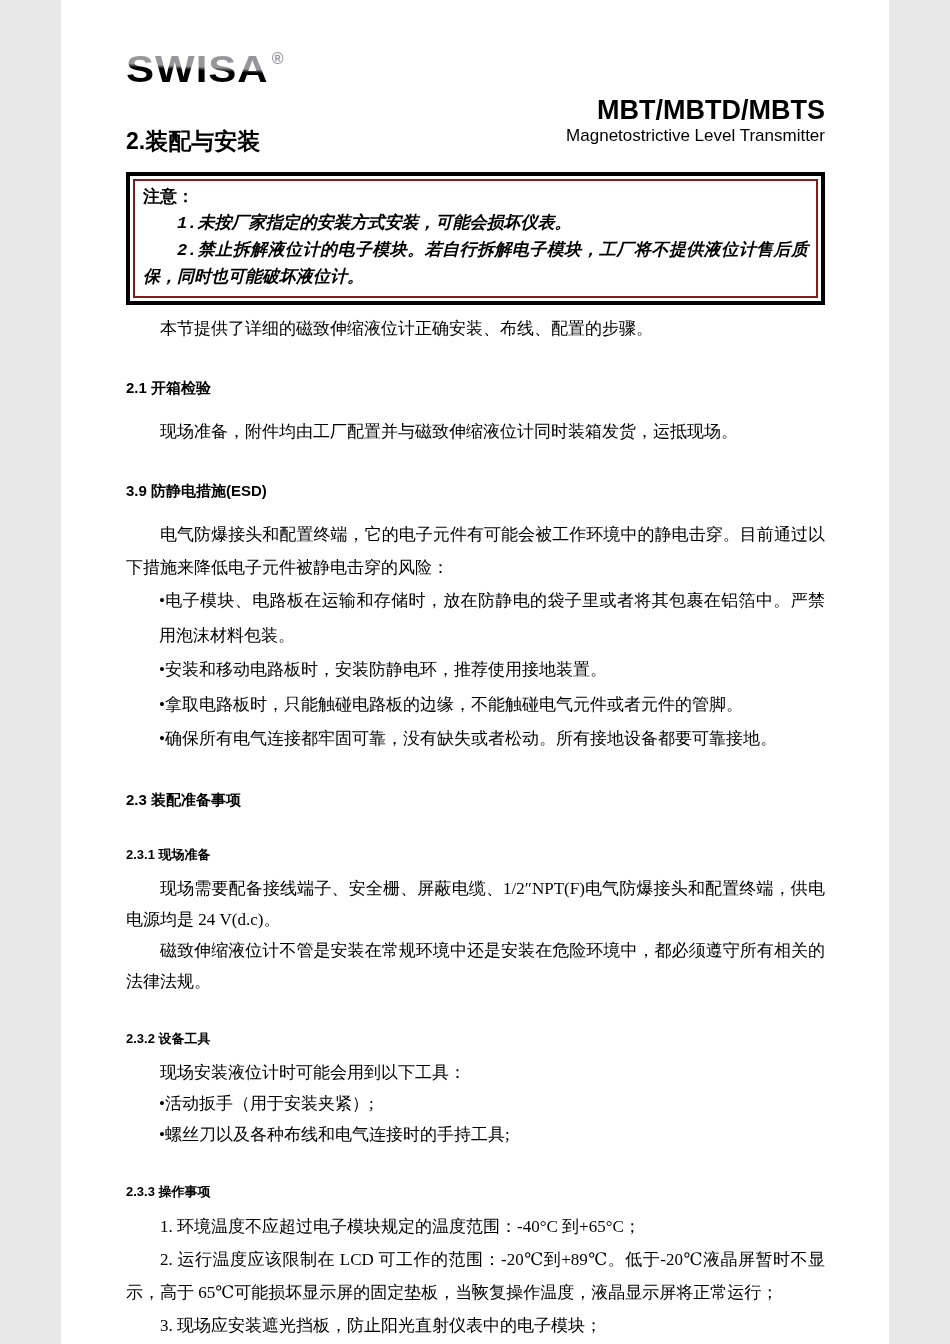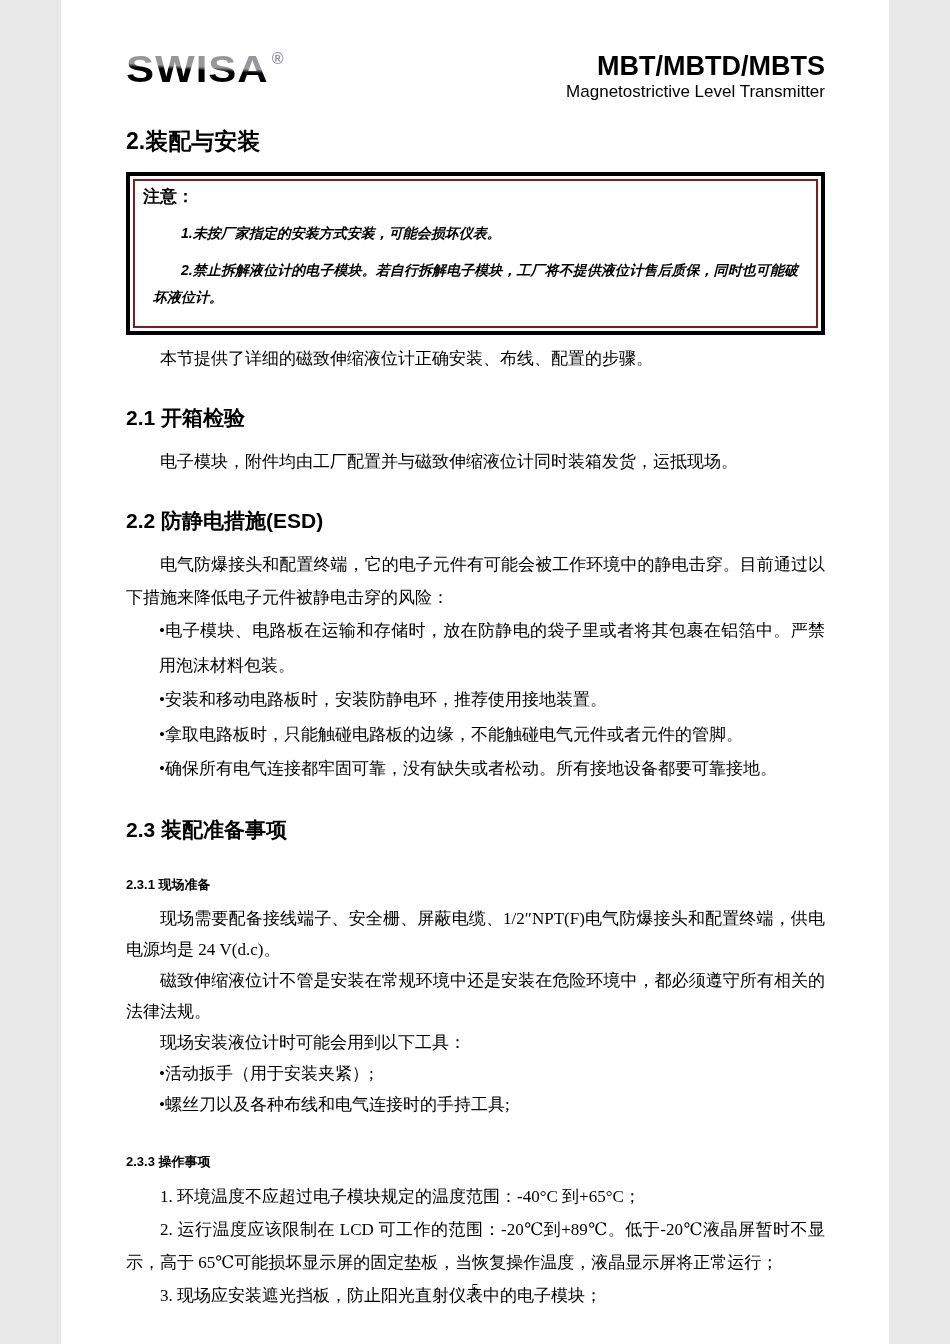--- a/index.html
+++ b/index.html
@@ -26,34 +26,34 @@
       -webkit-background-clip:text; background-clip:text;
       -webkit-text-fill-color:transparent; color:transparent;
     }
   }
   .logo-reg {
     font-family:"Liberation Sans", sans-serif; font-weight:bold;
     color:#97979b; font-size:16px; line-height:16px;
     vertical-align:top; position:relative; top:1px; left:3px;
   }
   .title-block { text-align:right; font-family:"Liberation Sans", sans-serif; margin-top:1px; }
-  .product-title { font-size:27px; font-weight:bold; line-height:31px; }
+  .product-title { font-size:27px; font-weight:bold; line-height:31px;margin-top:44px; }
   .product-subtitle { font-size:17px; line-height:20px; }
 
   
   .chapter-title { font-family:"Liberation Sans", sans-serif; font-size:23px; font-weight:bold; margin:19px 0 12px 0; line-height:28px; }
-  .section-title { font-family:"Liberation Sans", sans-serif; font-size:21px; font-weight:bold; margin:30px 0 14px 0; line-height:26px; }
+  .section-title { font-family:"Liberation Sans", sans-serif; font-size:15px; font-weight:bold; margin:30px 0 14px 0; line-height:26px; }
   .sub-title { font-family:"Liberation Sans", sans-serif; font-size:13px; font-weight:bold; margin:30px 0 6px 0; line-height:24px; }
 
   
   .notice-outer { border:4px solid #000; padding:3px; margin-top:17px; }
   .notice-inner { border:2px solid #7f1d1d; padding:3px 8px 5px 8px; }
   .notice-label { margin:0; font-family:"Liberation Sans", sans-serif; font-weight:bold; font-size:17px; line-height:26px; }
-  .notice-item  { margin:10px; font-family:Liberation Sans, sans-serif; font-weight:bold; font-style:italic;
-                  font-size:14px; line-height:27px; text-indent:2em; text-align:justify; }
+  .notice-item  { margin:0; font-family:Liberation Mono, monospace; font-weight:bold; font-style:italic;
+                  font-size:17px; line-height:27px; text-indent:2em; text-align:justify; }
 
   
   .body-p { margin:0; font-size:17px; line-height:33px; text-align:justify; }
   .indent { text-indent:2em; }
   .intro-after-box { margin-top:7px; }
   .bullet { margin:0; font-size:17px; line-height:34.5px; padding-left:33px; text-align:justify; }
   .bullet-sm { line-height:31px; }
   .tools-intro { line-height:31px; }
   .op-item { line-height:33px; }
 
@@ -84,35 +84,36 @@
     <div class="notice-inner">
       <p class="notice-label">注意：</p>
       <p class="notice-item">1.未按厂家指定的安装方式安装，可能会损坏仪表。</p>
       <p class="notice-item">2.禁止拆解液位计的电子模块。若自行拆解电子模块，工厂将不提供液位计售后质保，同时也可能破坏液位计。</p>
     </div>
   </div>
 
   <p class="body-p indent intro-after-box">本节提供了详细的磁致伸缩液位计正确安装、布线、配置的步骤。</p>
 
   <h2 class="section-title">2.1 开箱检验</h2>
-  <p class="body-p indent">电子模块，附件均由工厂配置并与磁致伸缩液位计同时装箱发货，运抵现场。</p>
+  <p class="body-p indent">现场准备，附件均由工厂配置并与磁致伸缩液位计同时装箱发货，运抵现场。</p>
 
-  <h2 class="section-title">2.2 防静电措施(ESD)</h2>
+  <h2 class="section-title">3.9 防静电措施(ESD)</h2>
   <p class="body-p indent">电气防爆接头和配置终端，它的电子元件有可能会被工作环境中的静电击穿。目前通过以下措施来降低电子元件被静电击穿的风险：</p>
   <p class="bullet">•电子模块、电路板在运输和存储时，放在防静电的袋子里或者将其包裹在铝箔中。严禁用泡沫材料包装。</p>
   <p class="bullet">•安装和移动电路板时，安装防静电环，推荐使用接地装置。</p>
   <p class="bullet">•拿取电路板时，只能触碰电路板的边缘，不能触碰电气元件或者元件的管脚。</p>
   <p class="bullet">•确保所有电气连接都牢固可靠，没有缺失或者松动。所有接地设备都要可靠接地。</p>
 
   <h2 class="section-title">2.3 装配准备事项</h2>
 
   <h3 class="sub-title">2.3.1 现场准备</h3>
   <p class="body-p indent tools-intro">现场需要配备接线端子、安全栅、屏蔽电缆、1/2″NPT(F)电气防爆接头和配置终端，供电电源均是 24 V(d.c)。</p>
   <p class="body-p indent tools-intro">磁致伸缩液位计不管是安装在常规环境中还是安装在危险环境中，都必须遵守所有相关的法律法规。</p>
 
+  <h3 class="sub-title">2.3.2 设备工具</h3>
   <p class="body-p indent tools-intro">现场安装液位计时可能会用到以下工具：</p>
   <p class="bullet bullet-sm">•活动扳手（用于安装夹紧）;</p>
   <p class="bullet bullet-sm">•螺丝刀以及各种布线和电气连接时的手持工具;</p>
 
   <h3 class="sub-title">2.3.3 操作事项</h3>
   <p class="body-p indent op-item">1. 环境温度不应超过电子模块规定的温度范围：-40°C 到+65°C；</p>
   <p class="body-p indent op-item">2. 运行温度应该限制在 LCD 可工作的范围：-20℃到+89℃。低于-20℃液晶屏暂时不显示，高于 65℃可能损坏显示屏的固定垫板，当恢复操作温度，液晶显示屏将正常运行；</p>
   <p class="body-p indent op-item">3. 现场应安装遮光挡板，防止阳光直射仪表中的电子模块；</p>
 
   <div class="page-number">5</div>

